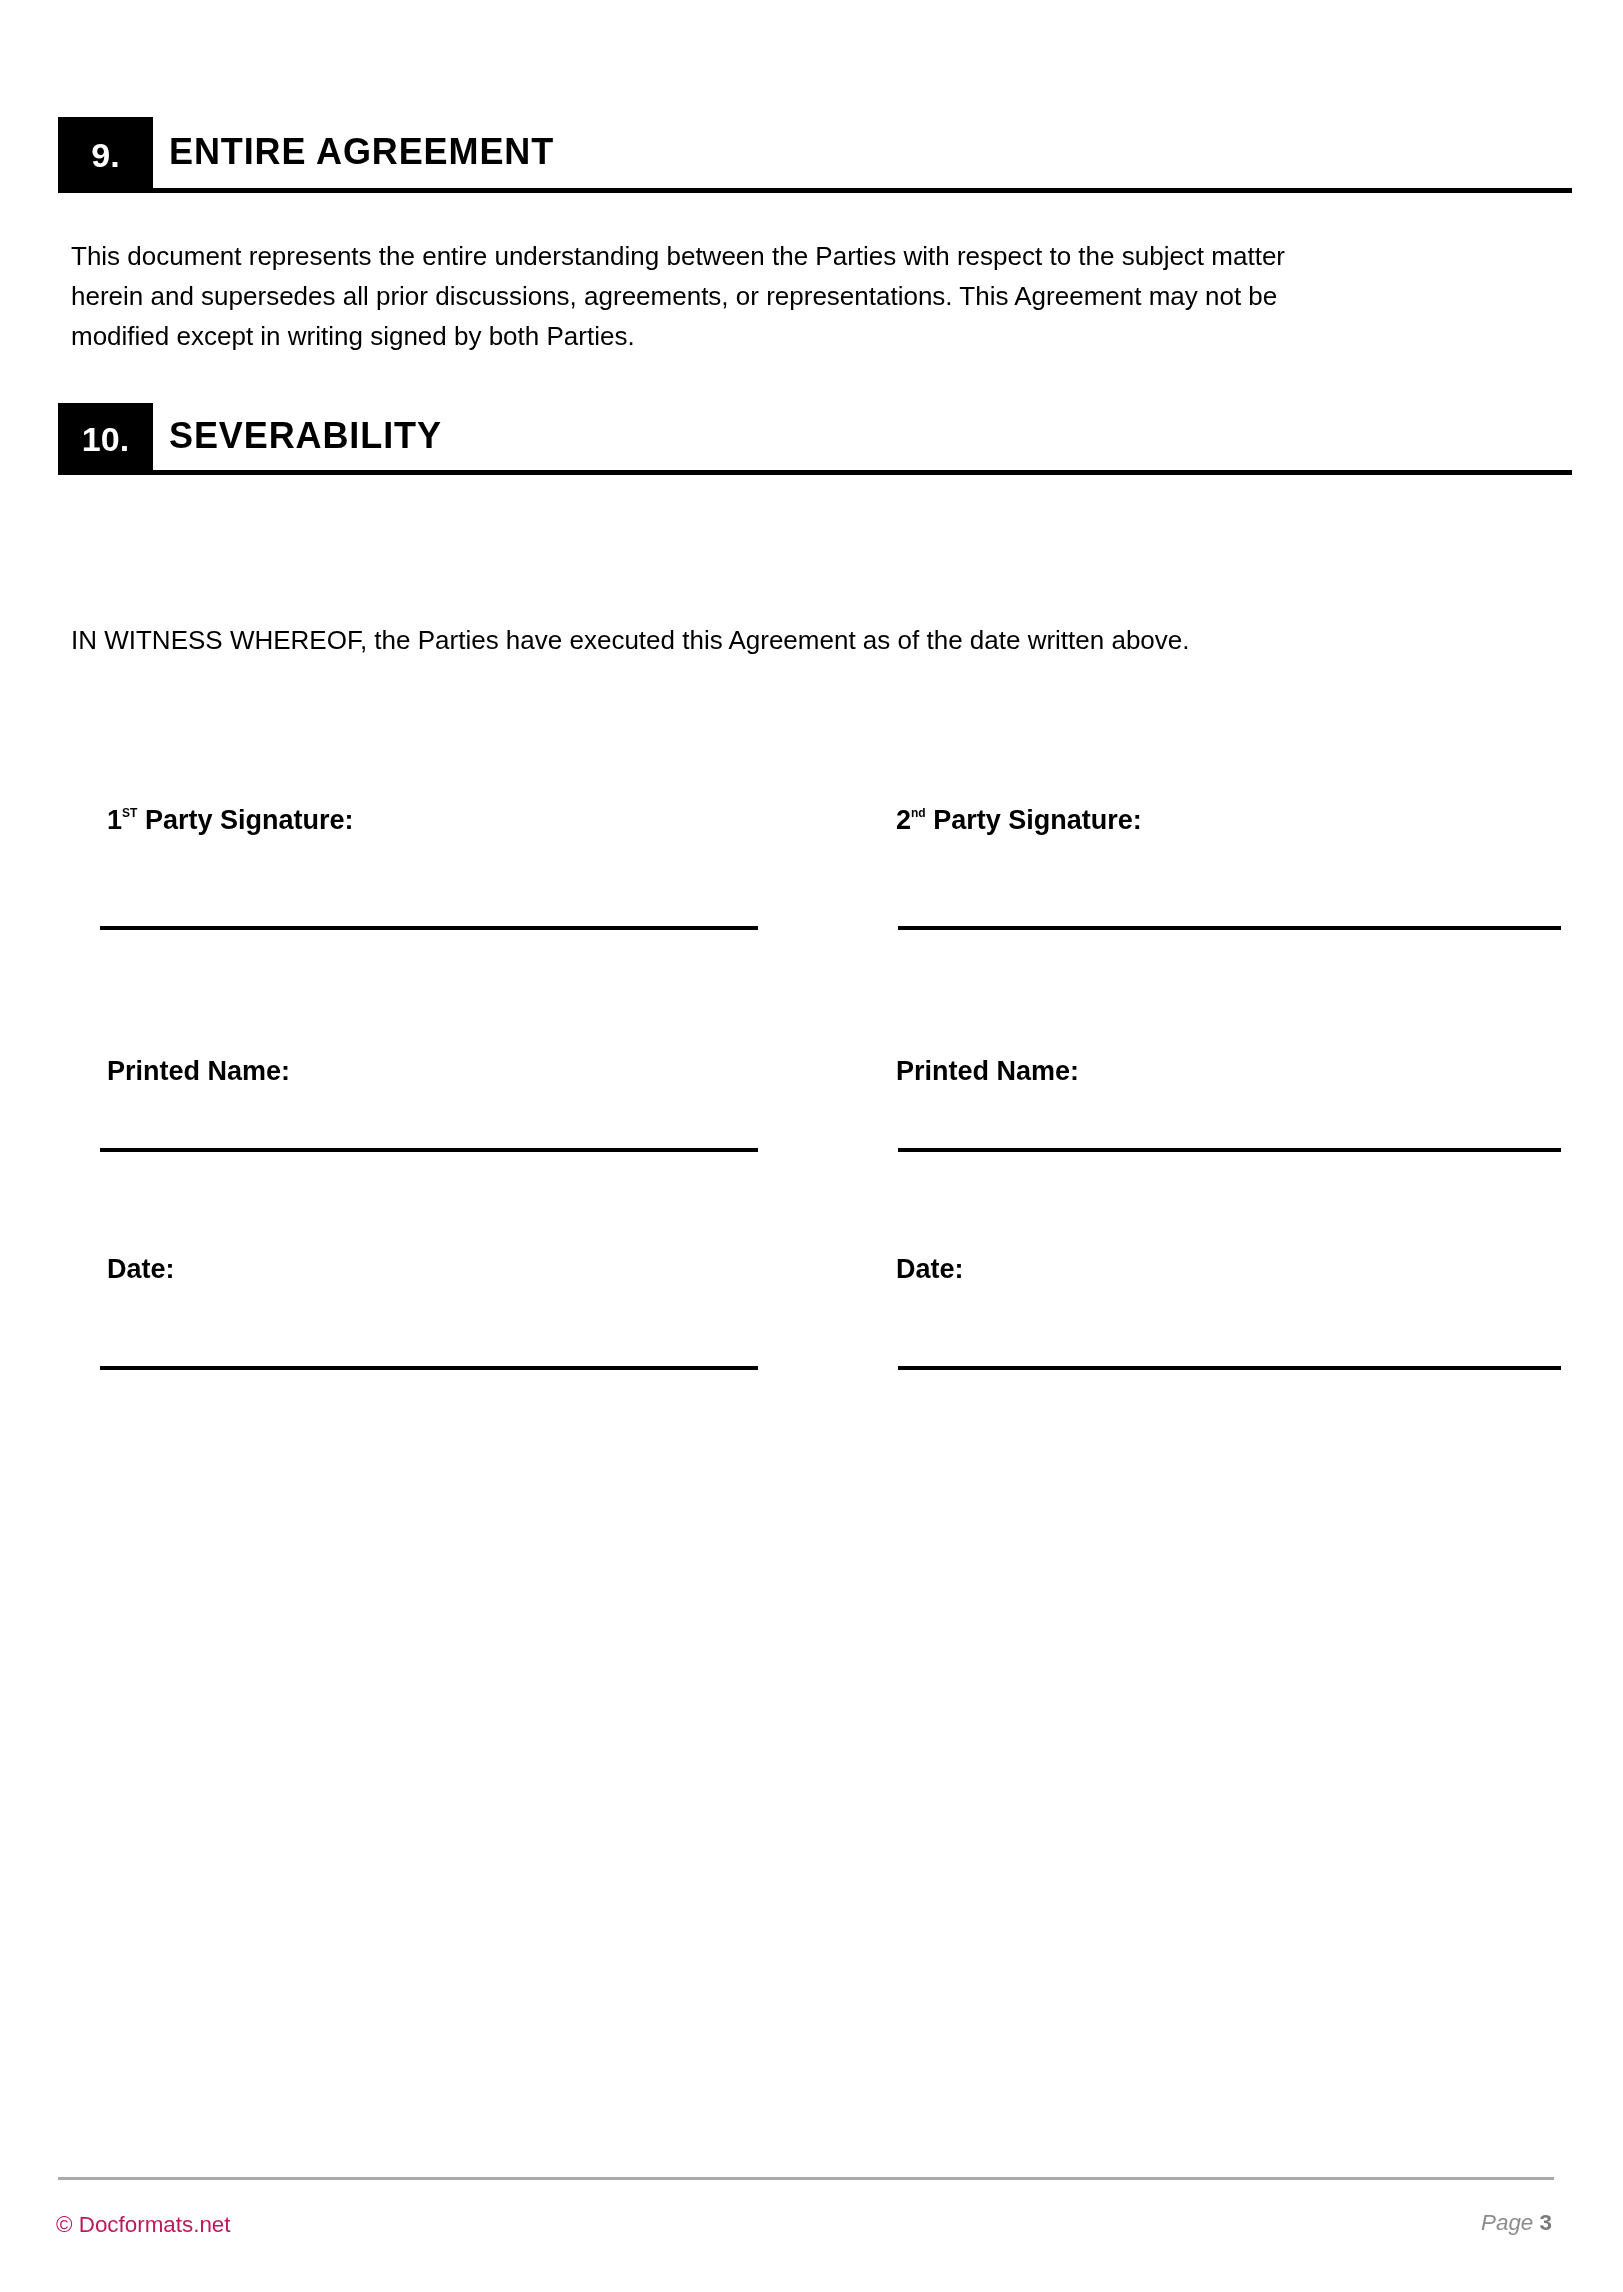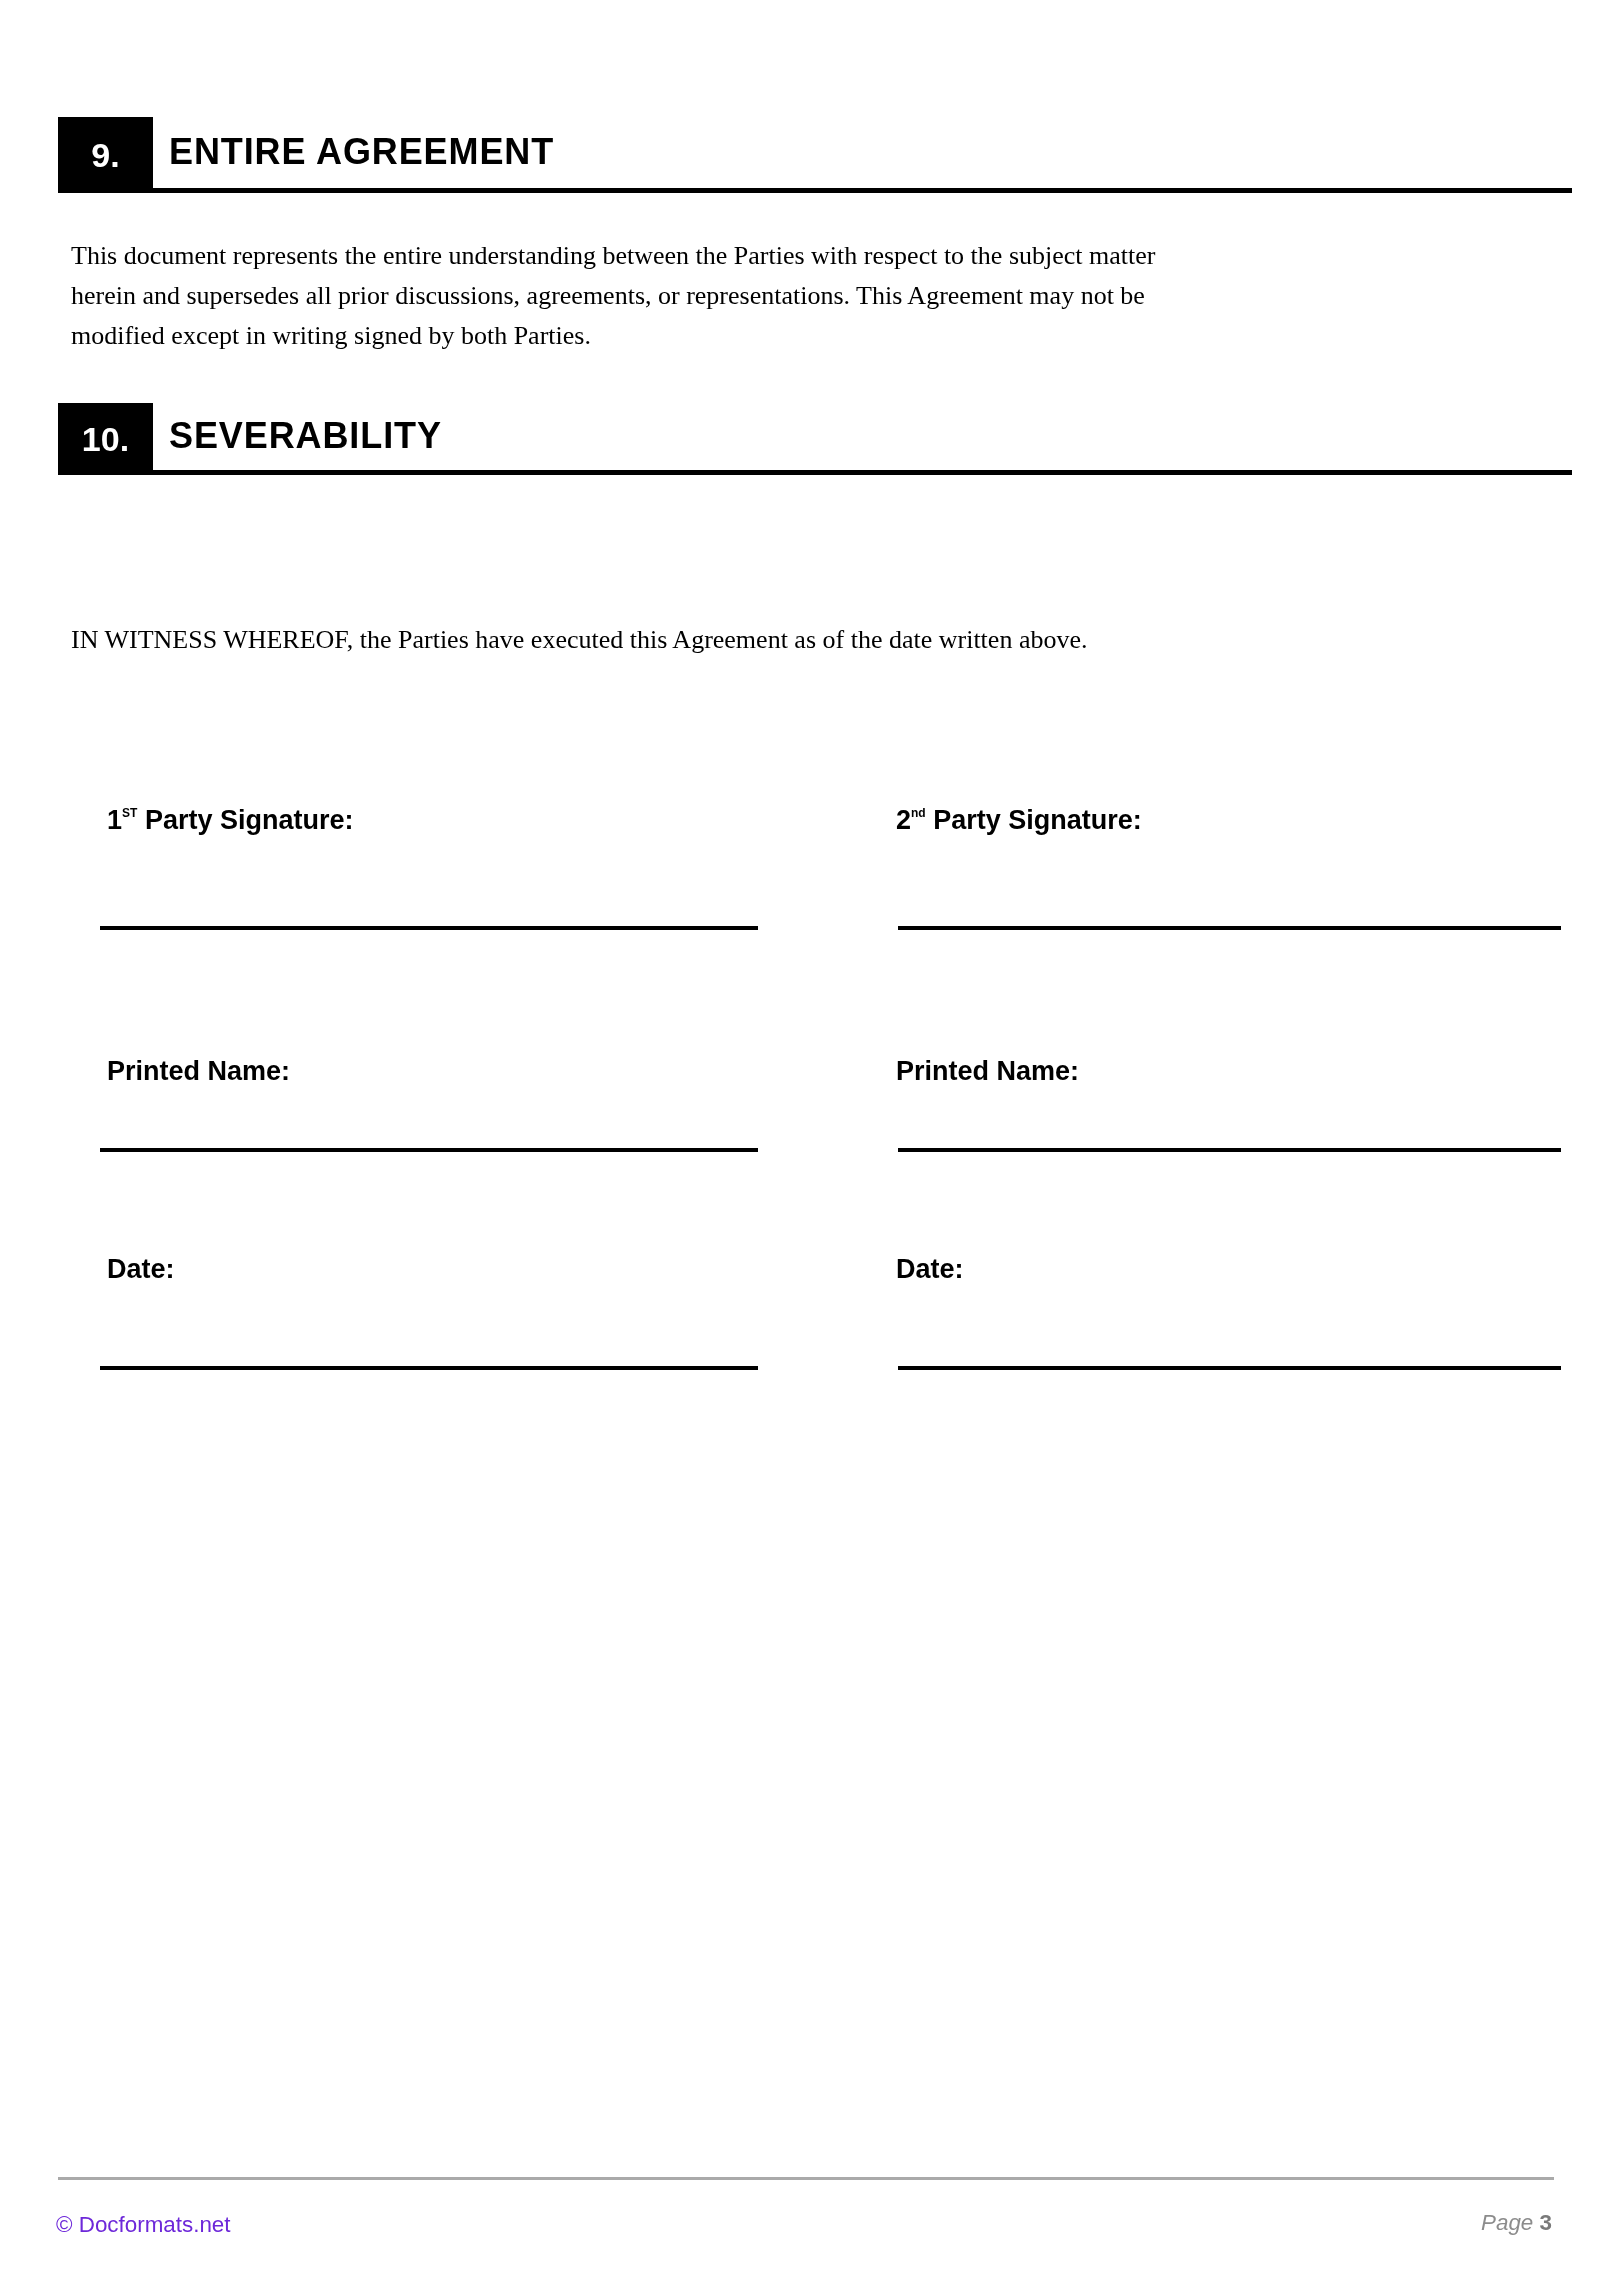--- a/index.html
+++ b/index.html
@@ -55,21 +55,20 @@
   }
 
   
   .para {
     position: absolute;
     left: 71px;
     width: 1540px;
     font-size: 26px;
     line-height: 40px;
     white-space: pre-line;
-    font-family: Liberation Serif, serif;
   }
   .para.p9      { top: 236px; }
   .para.p10     { top: 493px; }
   .para.witness { top: 620px; }
 
   
   .sig-label {
     position: absolute;
     font-size: 27px;
     font-weight: 700;
@@ -104,21 +103,21 @@
   .footer-rule {
     position: absolute;
     left: 58px; top: 2177px;
     width: 1496px; height: 2.7px;
     background: #aaaaaa;
   }
   .footer-copy {
     position: absolute;
     left: 56px; top: 2212px;
     font-size: 22.4px;
-    color: #6d28d9;
+    color: #be185d;
   }
   .footer-page {
     position: absolute;
     right: 72px; top: 2210px;
     font-size: 22.4px;
     color: #8c8c8c;
     white-space: nowrap;
   }
   .footer-page .page-word { font-style: italic; }
   .footer-page .page-num  { font-weight: 700; font-style: normal; color: #7a7a7a; }

